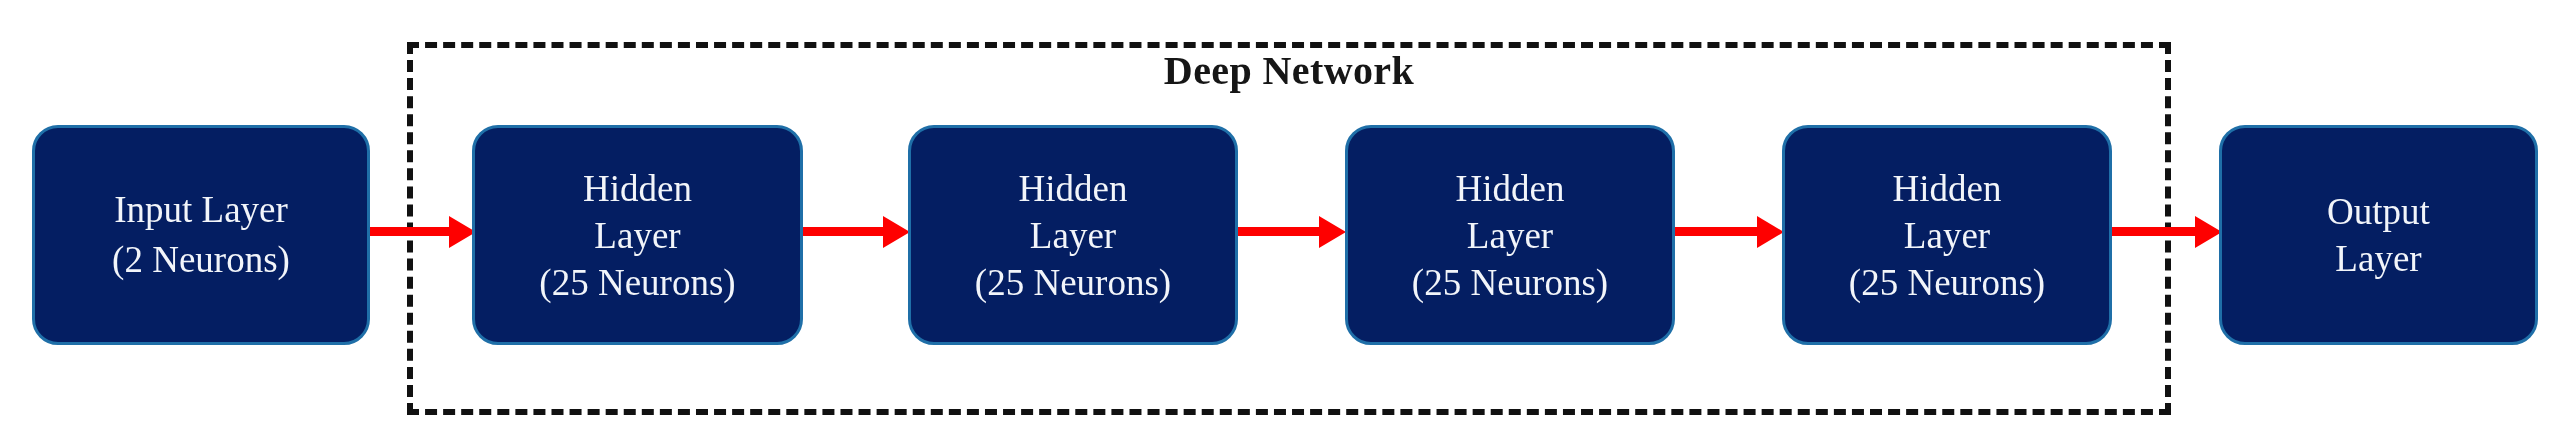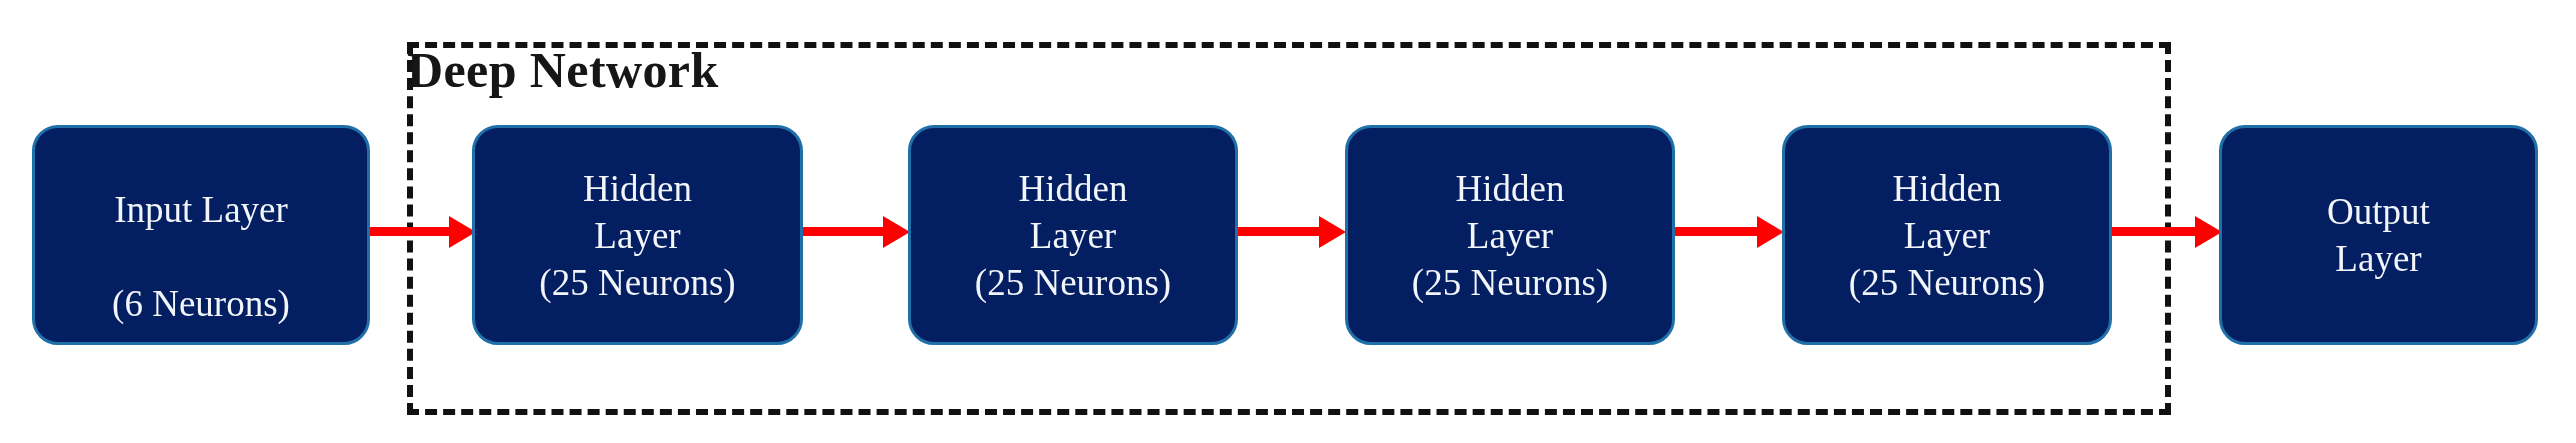--- a/index.html
+++ b/index.html
@@ -29,21 +29,22 @@
     border: 6px dashed #111111;
     background: transparent;
   }
   .deep-title {
     position: absolute;
     left: 407px;
     top: 44px;
     width: 1764px;
     height: 53px;
     line-height: 53px;
-    font-size: 50px;
+    text-align: center;
+    font-size: 40px;
     font-weight: bold;
     color: #161616;
     letter-spacing: 0.4px;
     white-space: nowrap;
   }
 
   
   .layer-box {
     position: absolute;
     top: 125px;
@@ -59,21 +60,21 @@
     color: #f4f7fb;
     text-align: center;
     padding: 0 4.6px;
   }
   .layer-box .line {
     font-size: 37px;
     line-height: 47px;
     white-space: nowrap;
     color: #f2f5fa;
   }
-  .layer-box.two-line .line { line-height: 50px; margin-top: 44px; }
+  .layer-box.two-line .line { line-height: 50px; }
 
   #box-input  { left: 32px;   width: 338px; }
   #box-h1     { left: 472px;  width: 331px; }
   #box-h2     { left: 908px; width: 330px; }
   #box-h3     { left: 1345px; width: 330px; }
   #box-h4     { left: 1782px; width: 330px; }
   #box-output { left: 2219px; width: 319px; }
 
   
   .arrow {
@@ -121,21 +122,21 @@
 </head>
 <body>
 
 <div id="canvas">
 
   <div class="deep-group"></div>
   <div class="deep-title">Deep Network</div>
 
   <div class="layer-box two-line" id="box-input">
     <div class="line">Input Layer</div>
-    <div class="line">(6 Neurons)</div>
+    <div class="line">(2 Neurons)</div>
   </div>
 
   <div class="arrow" id="arrow-1">
     <div class="shaft"></div>
     <div class="head"></div>
   </div>
 
   <div class="layer-box" id="box-h1">
     <div class="line">Hidden</div>
     <div class="line">Layer</div>

